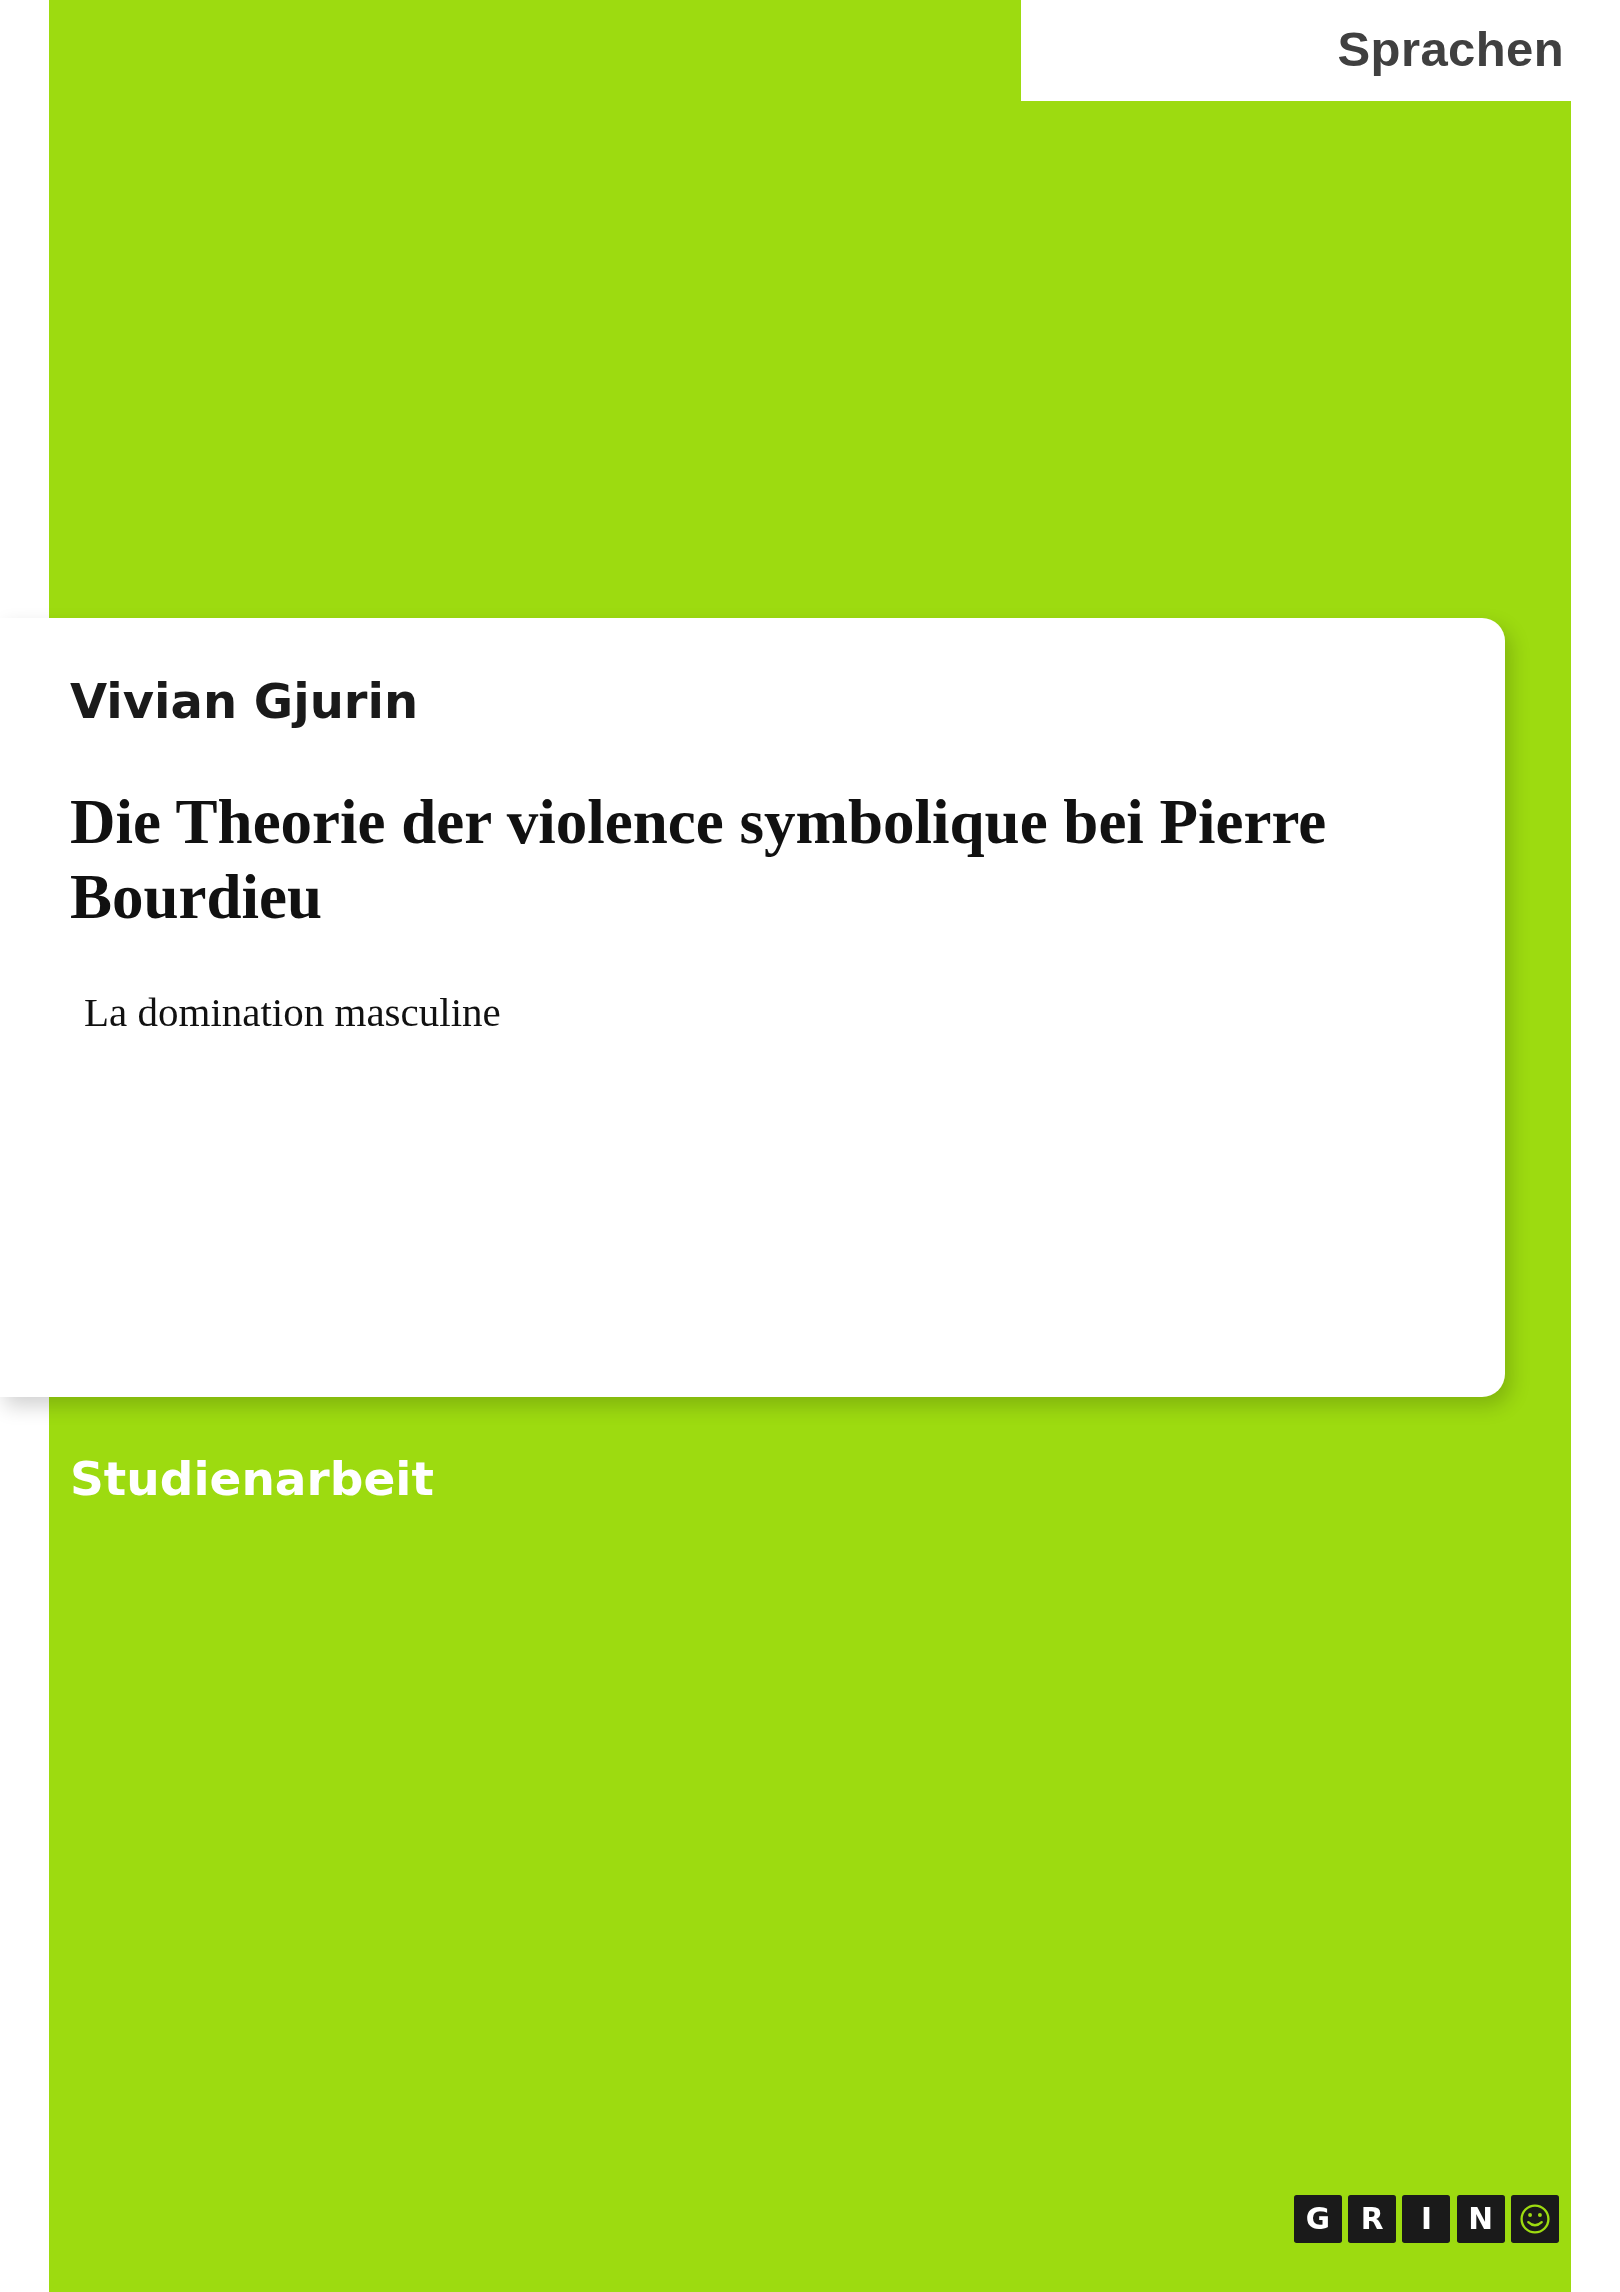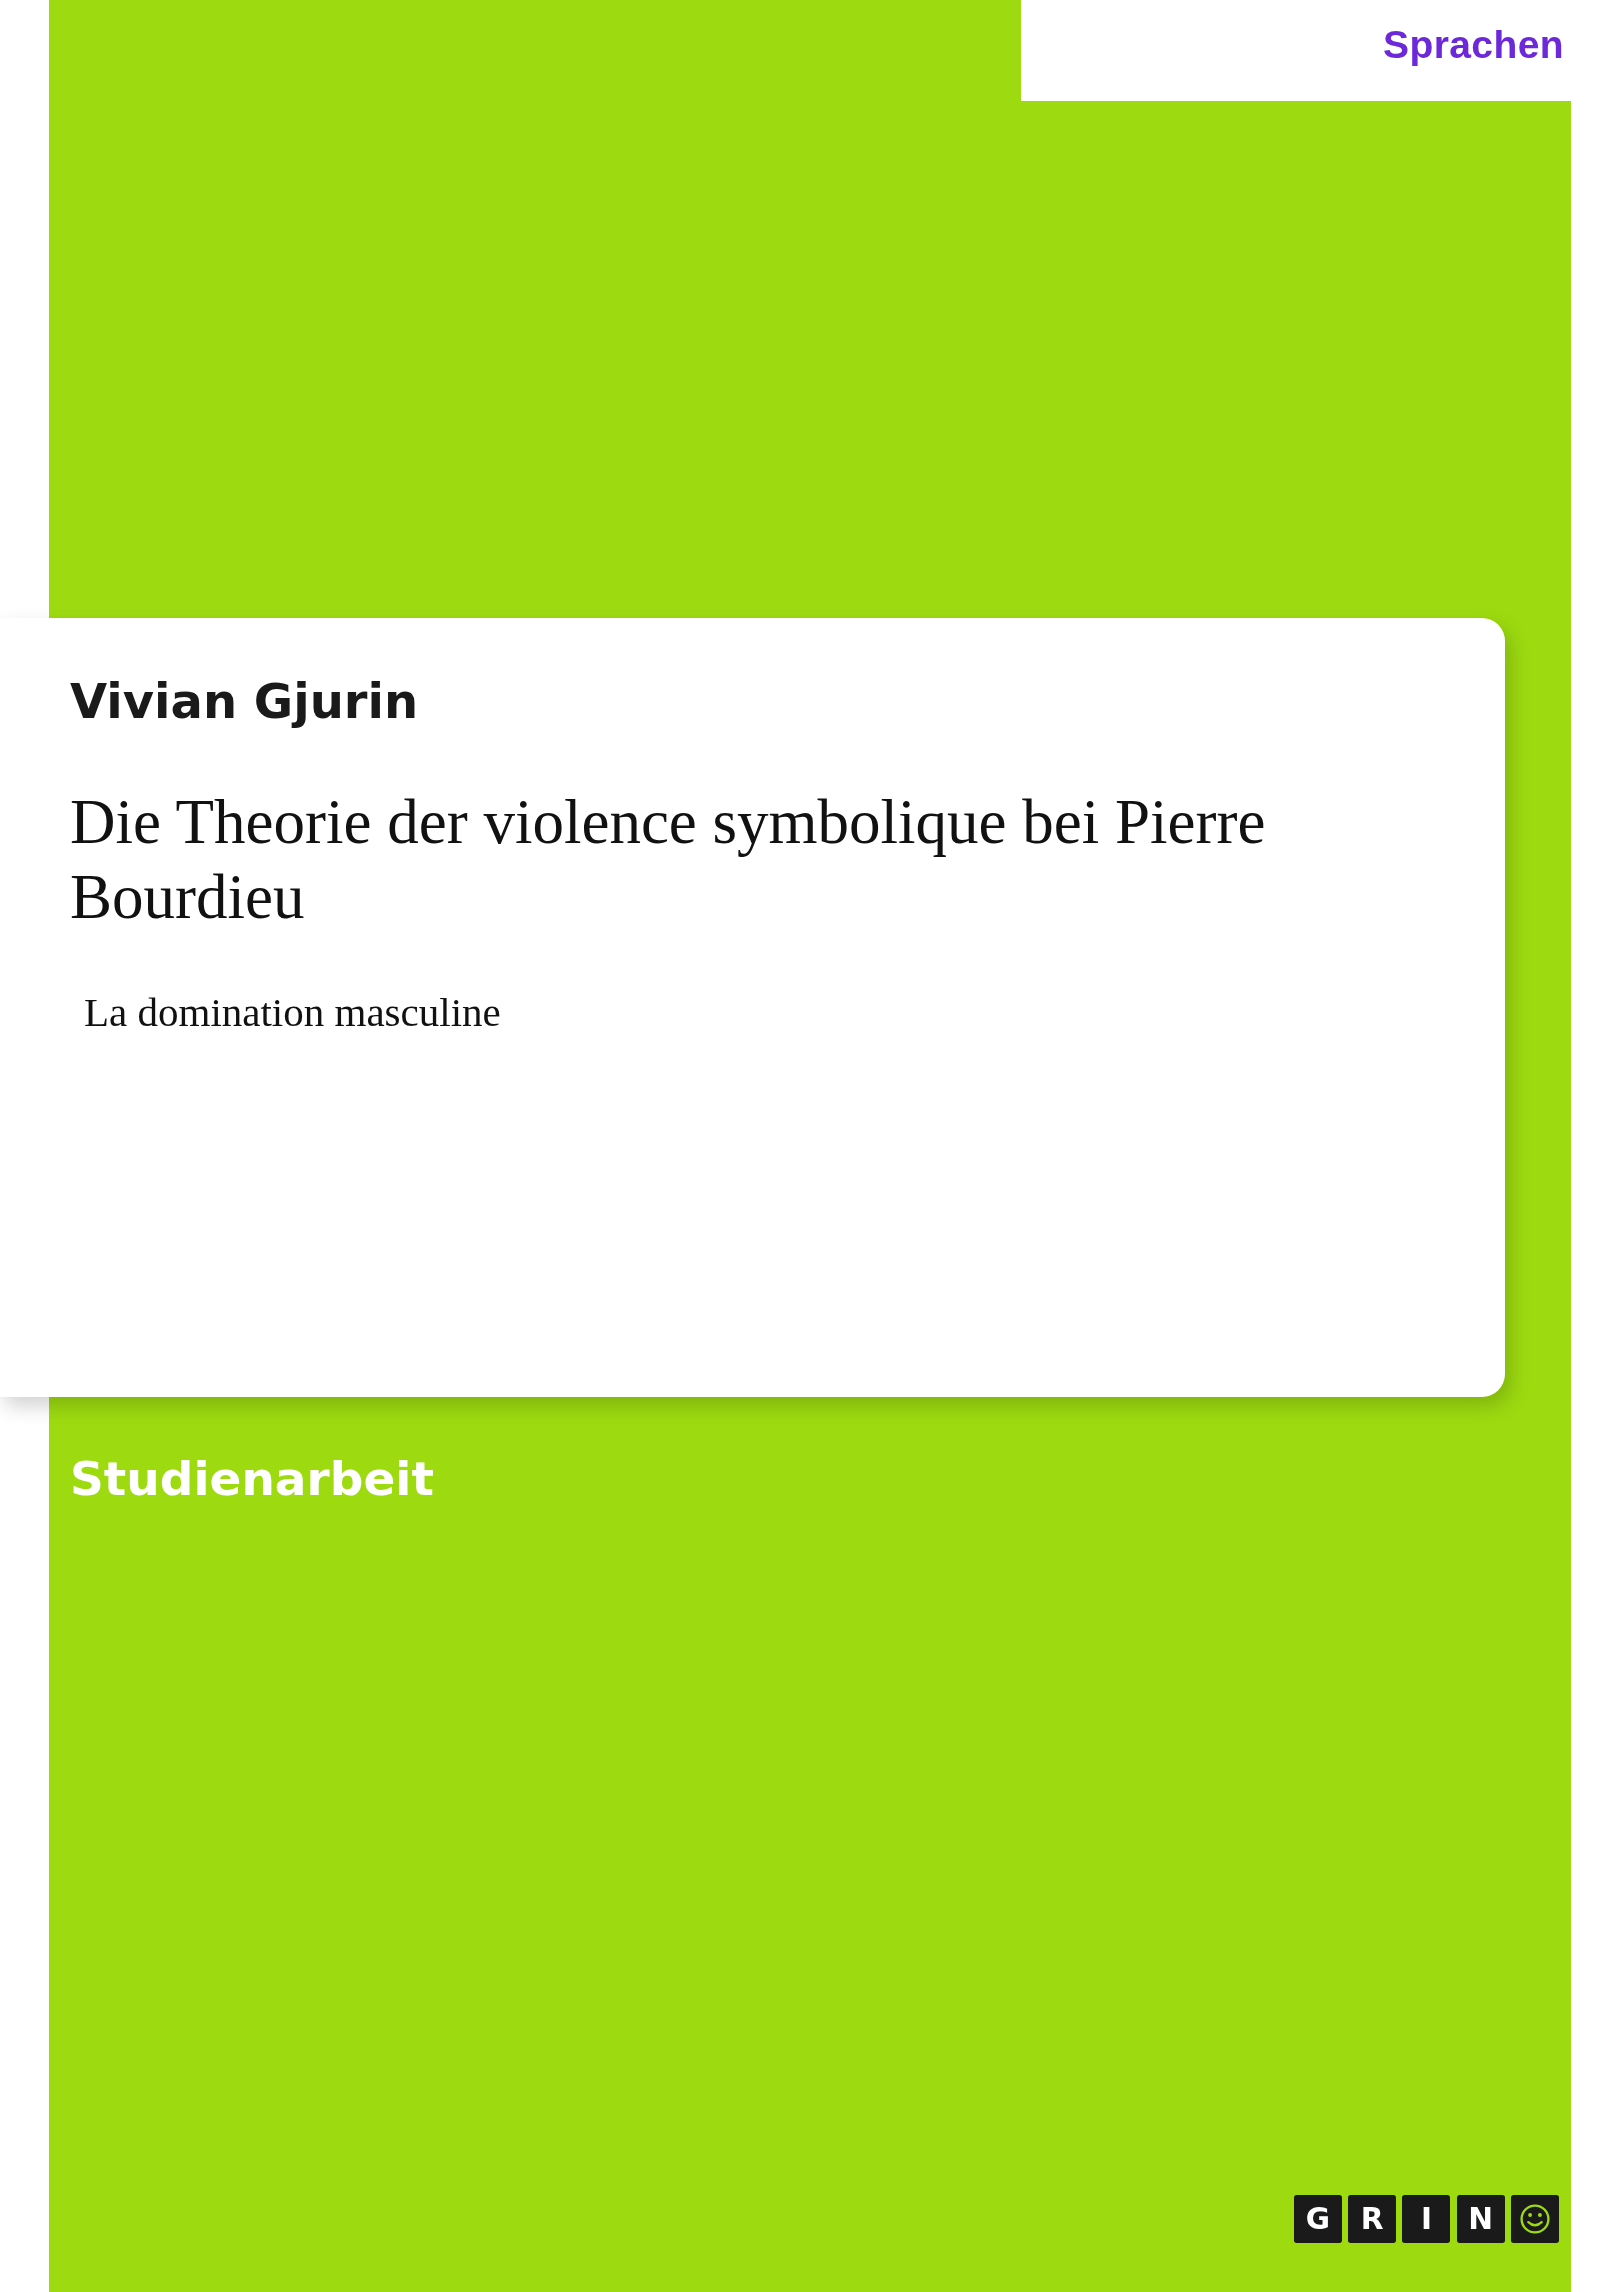--- a/index.html
+++ b/index.html
@@ -40,23 +40,23 @@
     width: 551px;
     height: 101px;
     background: #ffffff;
   }
 
   
   .category {
     position: absolute;
     right: 56px;
     top: 25px;
-    font-size: 39px;
+    font-size: 49px;
     font-weight: bold;
-    color: #6d28d9;
+    color: #404040;
     letter-spacing: 0.4px;
     line-height: 1;
     white-space: nowrap;
     text-align: center;
   }
 
   
   .title-card {
     position: absolute;
     left: 0;
@@ -77,21 +77,21 @@
     font-weight: bold;
     color: #1a1a1a;
     line-height: 1.15;
     margin: 0 0 56px 0;
     letter-spacing: 0px;
   }
 
   .title {
     font-family: "Liberation Serif", serif;
     font-size: 63px;
-    font-weight: normal;
+    font-weight: bold;
     color: #111111;
     line-height: 1.18;
     margin: 0 0 52px 0;
     max-width: 1308px;
   }
 
   .subtitle {
     font-family: "Liberation Serif", serif;
     font-size: 41px;
     font-weight: normal;

